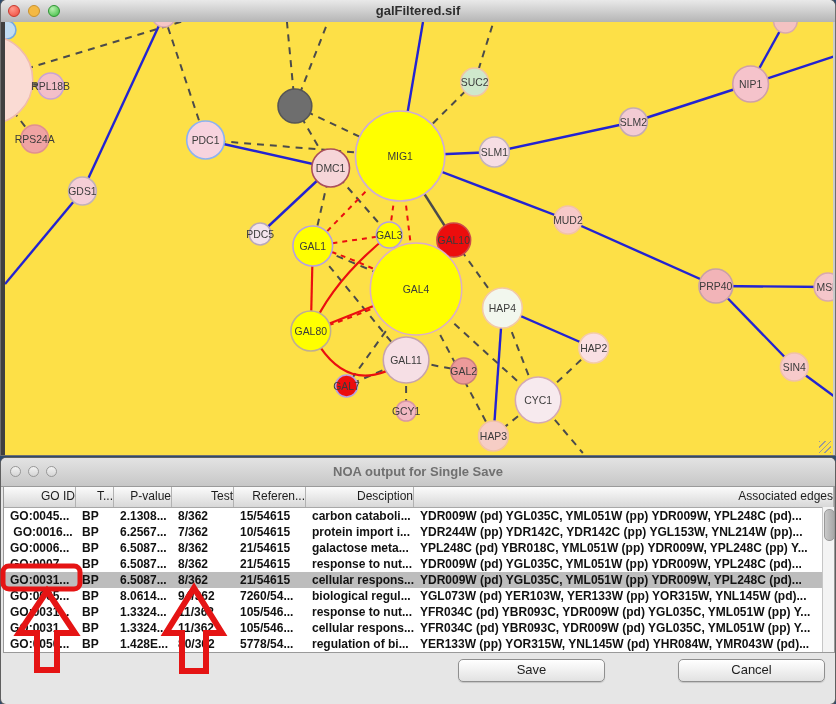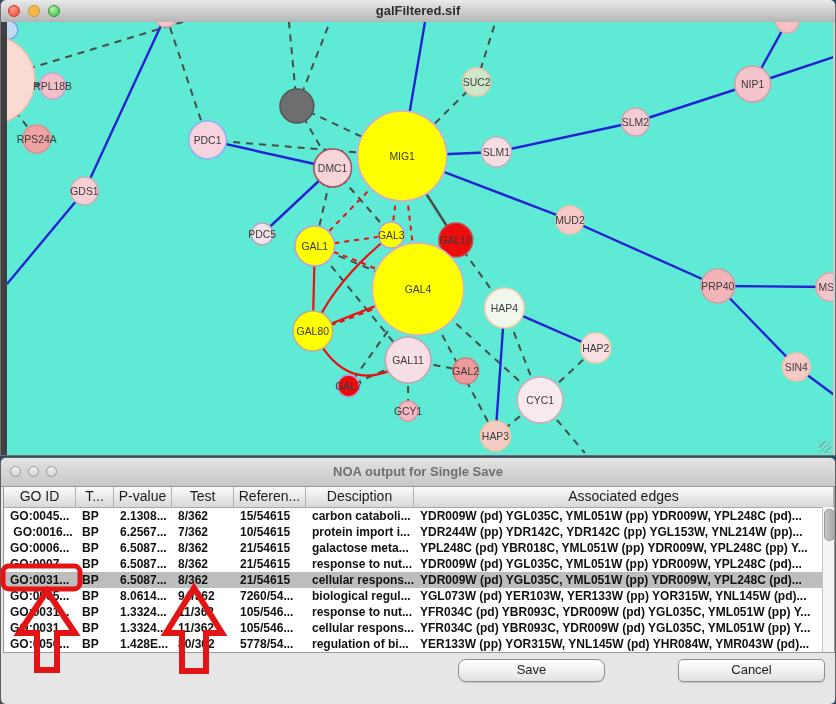--- a/index.html
+++ b/index.html
@@ -11,55 +11,55 @@
            box-shadow:0 0 0 1px #6f6f6f;}
   .titlebar{height:22px;background:linear-gradient(#e9e9e9,#b5b5b5);
             border-bottom:1px solid #8a8a8a;border-radius:6px 6px 0 0;position:relative;}
   .titlebar .title{position:absolute;left:0;right:0;top:0;line-height:22px;text-align:center;
             font-size:13px;font-weight:bold;color:#2e2e2e;}
   .lights{position:absolute;left:7px;top:5px;display:flex;gap:8px;}
   .light{width:12px;height:12px;border-radius:50%;box-sizing:border-box;}
   .light.red{background:radial-gradient(circle at 35% 30%,#ff9a8c,#f0483a);border:1px solid #c8372c;}
   .light.yellow{background:radial-gradient(circle at 35% 30%,#ffe9ae,#f4b944;);border:1px solid #c9922f;background-color:#f4b944;}
   .light.green{background:radial-gradient(circle at 35% 30%,#b9f0b0,#37bb3d);border:1px solid #2d9432;}
-  .graph-area{position:absolute;top:22px;left:0;right:0;bottom:0;background:#5eead4;
-              border-left:6px solid #404040;border-right:2px solid #cacaca;box-sizing:border-box;overflow:hidden;}
+  .graph-area{position:absolute;top:22px;left:0;right:0;bottom:0;background:#fde047;
+              border-left:4px solid #404040;border-right:2px solid #cacaca;box-sizing:border-box;overflow:hidden;}
   .grip{position:absolute;right:2px;bottom:2px;width:12px;height:12px;
         background:repeating-linear-gradient(-45deg,#9a9a9a 0 1px,transparent 1px 4px);}
   text.nlabel{font-family:"Liberation Sans",sans-serif;font-size:10.5px;fill:#3b3b3b;}
   
   .win-noa{top:458px;height:246px;background:#e6e6e6;border-radius:5px;
            box-shadow:0 0 0 1px #5f5f5f;}
   .titlebar.noa{height:28px;background:linear-gradient(#e3e3e3,#c7c7c7);
             border-bottom:1px solid #9a9a9a;border-radius:5px 5px 0 0;}
   .titlebar.noa .title{line-height:28px;font-weight:bold;color:#707070;}
   .glights{position:absolute;left:9px;top:8px;display:flex;gap:7px;}
   .glight{width:11px;height:11px;border-radius:50%;background:linear-gradient(#f2f2f2,#d5d5d5);
           border:1px solid #979797;box-sizing:border-box;}
   .noa-table{position:absolute;top:28px;left:2px;width:830px;height:165px;background:#fff;
              border:1px solid #9a9a9a;box-sizing:content-box;overflow:hidden;}
   .thead{display:flex;height:20px;background:linear-gradient(#fbfbfb,#d8d8d8);
          border-bottom:1px solid #a8a8a8;}
-  .th{font-size:14px;color:#1d1d1d;line-height:19px;text-align:center;box-sizing:border-box;
+  .th{font-size:12px;color:#1d1d1d;line-height:19px;text-align:right;box-sizing:border-box;
       border-right:1px solid #b2b2b2;overflow:hidden;white-space:nowrap;flex-shrink:0;}
   .th.last{flex:1;}
   .tr{display:flex;height:16px;line-height:16px;font-weight:bold;}
   .tr.sel{background:#bdbdbd;}
   .td{font-size:12px;color:#111;padding-left:6px;box-sizing:border-box;overflow:hidden;
       white-space:nowrap;flex-shrink:0;}
   .td.last{flex:1;}
   .vscroll{position:absolute;right:0;top:20px;bottom:0;width:12px;background:#f4f4f4;
            border-left:1px solid #c6c6c6;box-sizing:border-box;}
   .vthumb{position:absolute;left:1px;top:2px;width:9px;height:30px;border-radius:5px;
           background:linear-gradient(90deg,#c9c9c9,#a8a8a8);border:1px solid #9a9a9a;}
   .btn{position:absolute;top:201px;width:145px;height:21px;border:1px solid #8f8f8f;
        border-radius:5px;background:linear-gradient(#ffffff,#e2e2e2);
        font-size:13px;color:#1d1d1d;text-align:center;line-height:20px;
        box-shadow:0 1px 1px rgba(0,0,0,.15);}
-  .btn.save{left:457px;border-radius:8px;}
+  .btn.save{left:457px;}
   .btn.cancel{left:677px;}
   
   .annot{position:absolute;left:0;top:0;width:836px;height:704px;pointer-events:none;z-index:50;}
 </style>
 </head>
 <body>
 
 <div class="win win-top">
   <div class="titlebar">
     <div class="lights">

